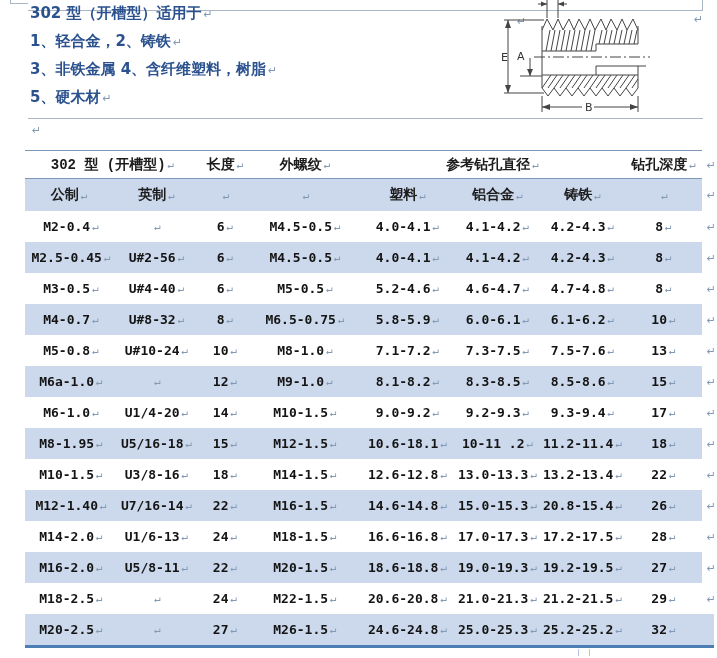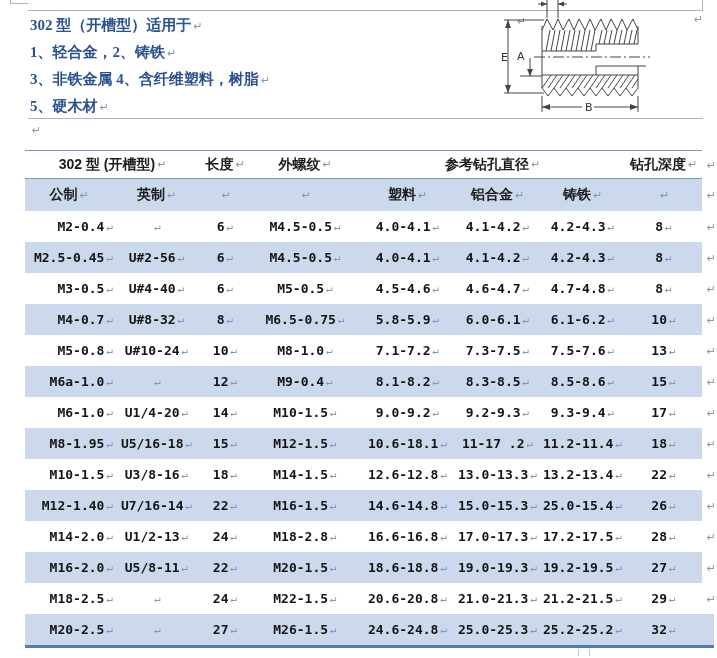--- a/index.html
+++ b/index.html
@@ -1,38 +1,38 @@
 <!DOCTYPE html>
 <html><head>
 <meta charset="utf-8">
 <style>
   html,body{margin:0;padding:0;background:#fff;}
   .page{position:relative;width:717px;height:658px;background:#ffffff;overflow:hidden;
         font-family:"DejaVu Sans",sans-serif;}
   .hairline{position:absolute;background:#a9b6c6;}
   
-  .intro{position:absolute;left:30px;top:12px;color:#2b528e;font-weight:bold;
-         font-size:15px;line-height:26px;white-space:nowrap;font-family:Liberation Serif, serif;}
+  .intro{position:absolute;left:30px;top:0;color:#2b528e;font-weight:bold;
+         font-size:15px;line-height:26px;white-space:nowrap;}
   .pilcrow{color:#8299b6;font-weight:normal;font-size:11px;margin-left:2px;}
   .pmark{position:absolute;color:#8299b6;font-size:11px;}
   
   .drawing{position:absolute;left:500px;top:0;}
   .drawing text{fill:#333;font-size:11px;font-family:"DejaVu Sans",sans-serif;}
   
   .spec-table{position:absolute;left:25px;top:150px;width:677px;border-top:1px solid #7d97b8;}
   .trow{position:relative;display:grid;grid-template-columns:88px 87px 50px 110px 95px 85px 85px 77px;
         align-items:center;height:31px;background:#fff;}
   .trow.h1{height:27px;border-bottom:1px solid #7d97b8;font-weight:bold;}
   .trow.h2{height:32px;}
   .trow.band{background:#ccd9ec;}
   .cell{display:flex;justify-content:center;align-items:center;white-space:nowrap;
         font-family:"DejaVu Sans Mono","DejaVu Sans",monospace;font-weight:bold;
         font-size:13px;color:#141414;}
-  .trow.h1 .cell,.trow.h2 .cell{font-family:Liberation Sans, sans-serif;font-size:14px;color:#1c1c1c;}
-  .trow.data .cell.c0{justify-content:flex-end;padding-left:4px;}
+  .trow.h1 .cell,.trow.h2 .cell{font-family:Liberation Mono, monospace;font-size:14px;color:#1c1c1c;}
+  .trow.data .cell.c0{justify-content:center;padding-left:4px;}
   .rowmark{position:absolute;right:-14px;top:50%;transform:translateY(-50%);
            color:#8299b6;font-size:11px;font-weight:normal;}
   .bottom-bar{position:absolute;left:25px;top:645px;width:689px;height:3px;background:#4e7db6;}
   .lastrow-ext{position:absolute;left:702px;top:614px;width:12px;height:31px;background:#ccd9ec;}
   .tick{position:absolute;width:1px;height:7px;background:#b6c6e2;top:649px;}
 </style>
 </head>
 <body>
 
 <div class="page">
@@ -230,21 +230,21 @@
         </div>
         <div class="cell c2">
           <span class="ctext">6</span>
           <span class="pilcrow">↵</span>
         </div>
         <div class="cell c3">
           <span class="ctext">M5-0.5</span>
           <span class="pilcrow">↵</span>
         </div>
         <div class="cell c4">
-          <span class="ctext">4.5-4.6</span>
+          <span class="ctext">5.2-4.6</span>
           <span class="pilcrow">↵</span>
         </div>
         <div class="cell c5">
           <span class="ctext">4.6-4.7</span>
           <span class="pilcrow">↵</span>
         </div>
         <div class="cell c6">
           <span class="ctext">4.7-4.8</span>
           <span class="pilcrow">↵</span>
         </div>
@@ -330,21 +330,21 @@
           <span class="pilcrow">↵</span>
         </div>
         <div class="cell c1">
           <span class="pilcrow">↵</span>
         </div>
         <div class="cell c2">
           <span class="ctext">12</span>
           <span class="pilcrow">↵</span>
         </div>
         <div class="cell c3">
-          <span class="ctext">M9-0.4</span>
+          <span class="ctext">M9-1.0</span>
           <span class="pilcrow">↵</span>
         </div>
         <div class="cell c4">
           <span class="ctext">8.1-8.2</span>
           <span class="pilcrow">↵</span>
         </div>
         <div class="cell c5">
           <span class="ctext">8.3-8.5</span>
           <span class="pilcrow">↵</span>
         </div>
@@ -408,21 +408,21 @@
         </div>
         <div class="cell c3">
           <span class="ctext">M12-1.5</span>
           <span class="pilcrow">↵</span>
         </div>
         <div class="cell c4">
           <span class="ctext">10.6-18.1</span>
           <span class="pilcrow">↵</span>
         </div>
         <div class="cell c5">
-          <span class="ctext">11-17 .2</span>
+          <span class="ctext">10-11 .2</span>
           <span class="pilcrow">↵</span>
         </div>
         <div class="cell c6">
           <span class="ctext">11.2-11.4</span>
           <span class="pilcrow">↵</span>
         </div>
         <div class="cell c7">
           <span class="ctext">18</span>
           <span class="pilcrow">↵</span>
         </div>
@@ -482,44 +482,44 @@
         </div>
         <div class="cell c4">
           <span class="ctext">14.6-14.8</span>
           <span class="pilcrow">↵</span>
         </div>
         <div class="cell c5">
           <span class="ctext">15.0-15.3</span>
           <span class="pilcrow">↵</span>
         </div>
         <div class="cell c6">
-          <span class="ctext">25.0-15.4</span>
+          <span class="ctext">20.8-15.4</span>
           <span class="pilcrow">↵</span>
         </div>
         <div class="cell c7">
           <span class="ctext">26</span>
           <span class="pilcrow">↵</span>
         </div>
       </div>
       <div class="trow data">
         <span class="rowmark">↵</span>
         <div class="cell c0">
           <span class="ctext">M14-2.0</span>
           <span class="pilcrow">↵</span>
         </div>
         <div class="cell c1">
-          <span class="ctext">U1/2-13</span>
+          <span class="ctext">U1/6-13</span>
           <span class="pilcrow">↵</span>
         </div>
         <div class="cell c2">
           <span class="ctext">24</span>
           <span class="pilcrow">↵</span>
         </div>
         <div class="cell c3">
-          <span class="ctext">M18-2.8</span>
+          <span class="ctext">M18-1.5</span>
           <span class="pilcrow">↵</span>
         </div>
         <div class="cell c4">
           <span class="ctext">16.6-16.8</span>
           <span class="pilcrow">↵</span>
         </div>
         <div class="cell c5">
           <span class="ctext">17.0-17.3</span>
           <span class="pilcrow">↵</span>
         </div>

